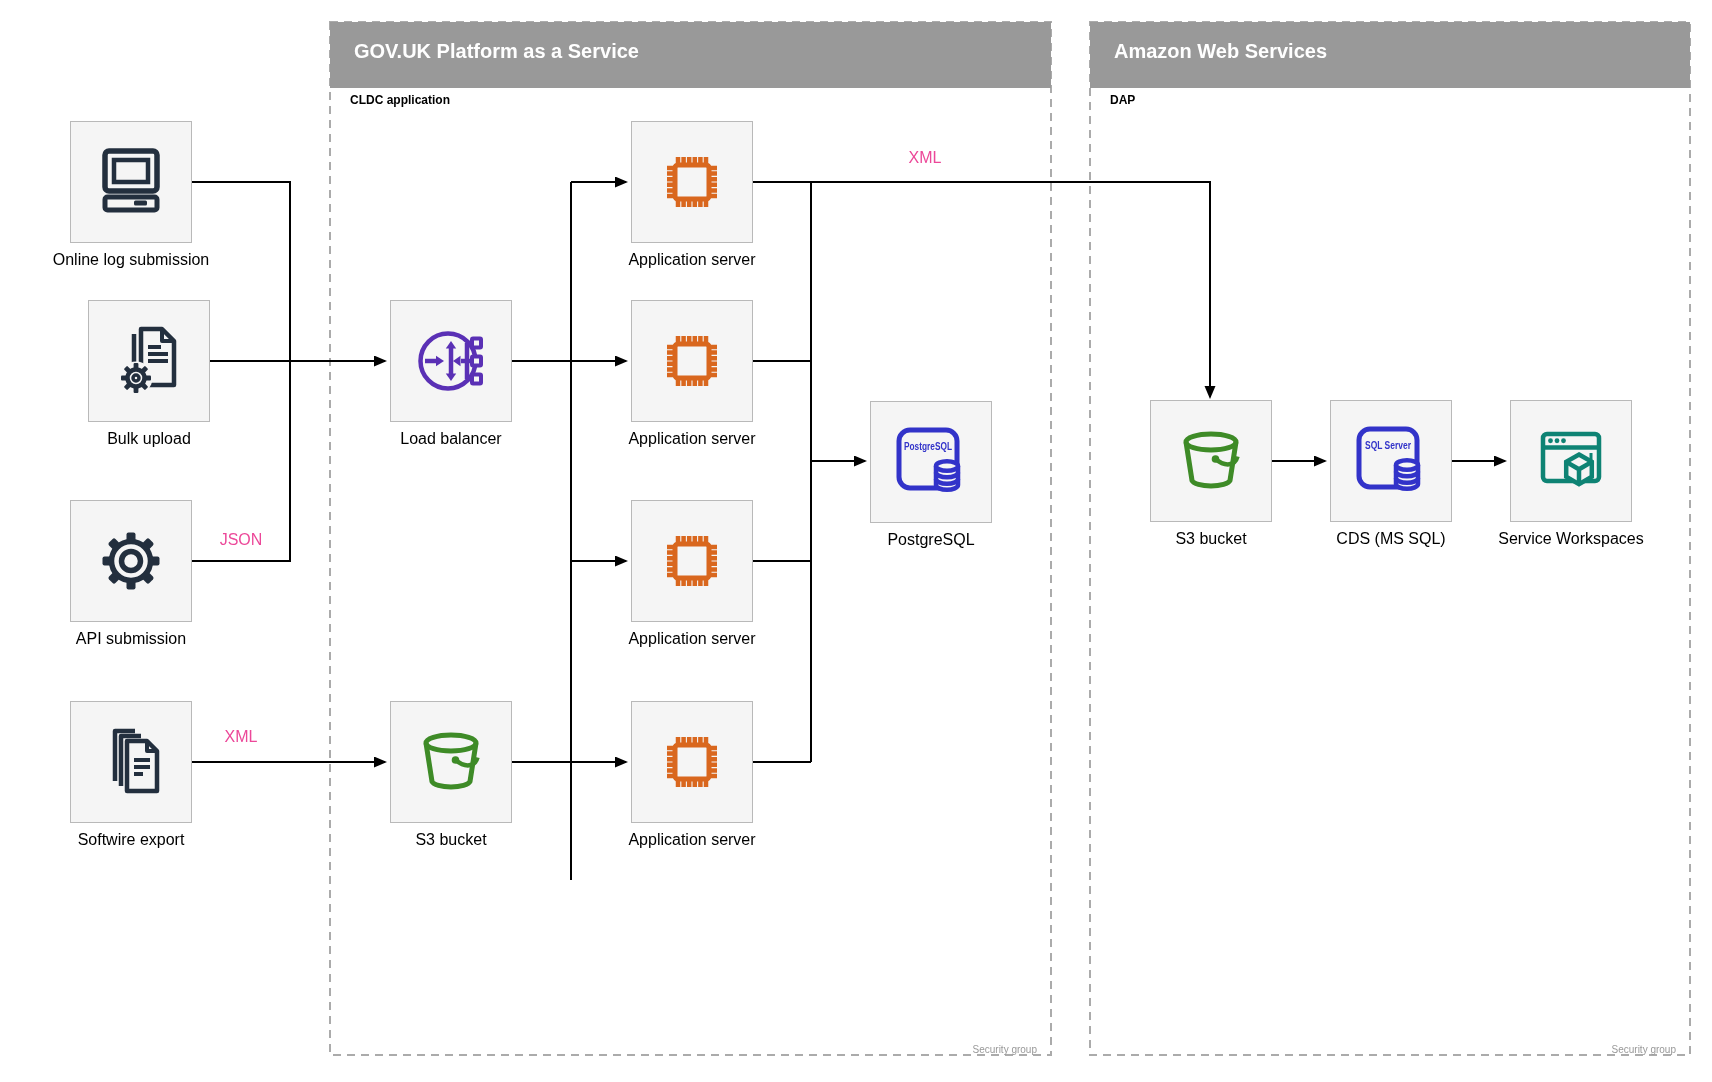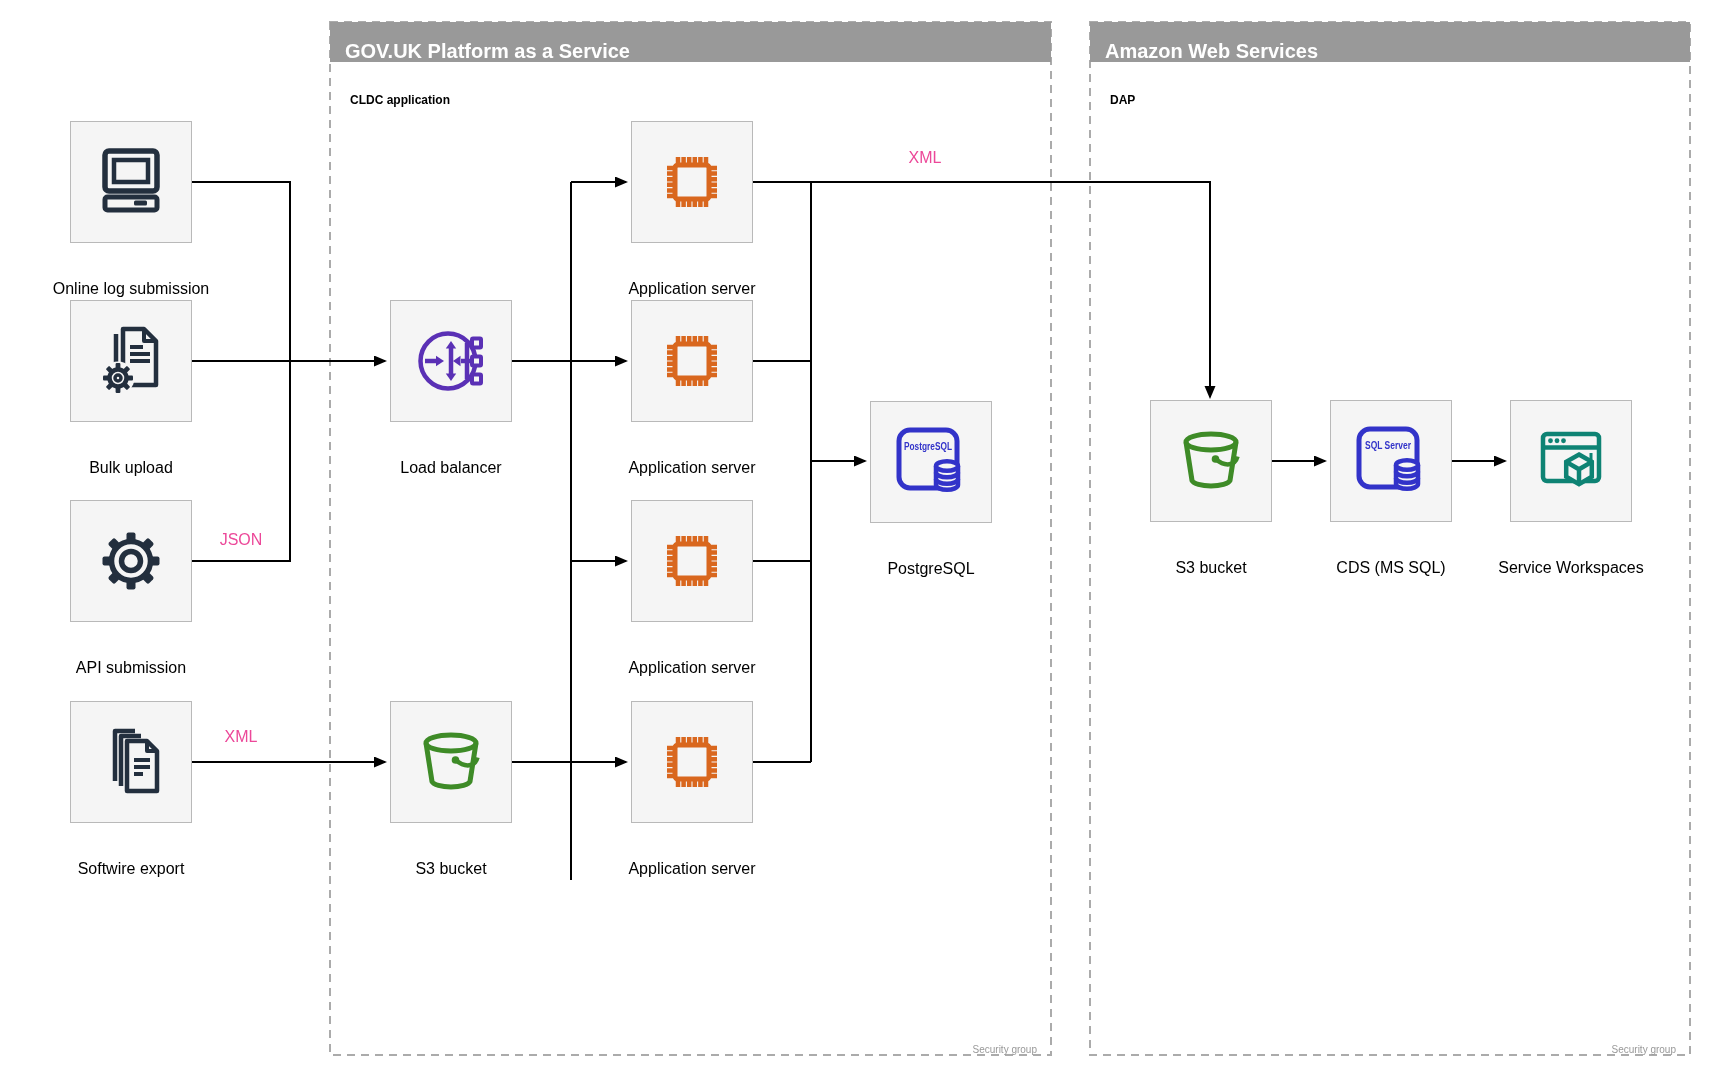--- a/index.html
+++ b/index.html
@@ -1,30 +1,30 @@
 <!DOCTYPE html>
 <html style="--container-bar: #999999; --node-fill: #F5F5F5; --node-border: #B9B9B9; --icon-navy: #232F3E; --icon-orange: #D9671E; --icon-purple: #5A30B5; --icon-green: #3E8B27; --icon-blue: #3233C9; --icon-lightblue: #1E87E5; --icon-teal: #0E8374; --edge: #000000; --footer-text: #999999;"><head>
 <meta charset="utf-8">
 <style>
   html,body{margin:0;padding:0;background:#fff;}
   body{width:1712px;height:1082px;font-family:"Liberation Sans",sans-serif;position:relative;overflow:hidden;}
   #canvas{position:absolute;inset:0;width:1712px;height:1082px;}
   svg.edges{position:absolute;left:0;top:0;z-index:1;}
   .container{position:absolute;z-index:2;}
-  .bar{position:absolute;top:0;left:0;right:0;height:40px;background:var(--container-bar,#999);
-       color:#fff;font-weight:bold;font-size:20px;line-height:58px;padding-left:15px;box-sizing:border-box;
+  .bar{position:absolute;top:0;left:0;right:0;height:66px;background:var(--container-bar,#999);
+       color:#fff;font-weight:bold;font-size:20px;line-height:58px;padding-left:24px;box-sizing:border-box;
        white-space:nowrap;}
   .subtitle{position:absolute;left:20px;top:71px;font-weight:bold;font-size:12px;color:#000;white-space:nowrap;}
   .footer{position:absolute;right:14px;bottom:0;font-size:10px;color:var(--footer-text,#999);white-space:nowrap;}
   .node{position:absolute;width:122px;z-index:3;}
   .box{width:122px;height:122px;background:var(--node-fill,#f5f5f5);border:1.5px solid var(--node-border,#b9b9b9);
        box-sizing:border-box;display:flex;align-items:center;justify-content:center;}
   .ic{width:80px;height:80px;display:block;}
   .lbl{position:absolute;top:130px;left:50%;transform:translateX(-50%);width:240px;text-align:center;
-       font-size:16px;color:#000;white-space:nowrap;margin-top:29px;}
+       font-size:16px;color:#000;white-space:nowrap;}
   .edge-label{position:absolute;width:90px;text-align:center;font-size:16px;color:#ec4899;z-index:4;white-space:nowrap;}
   .navy{color:var(--icon-navy,#232F3E);}
   .orange{color:var(--icon-orange,#D9671E);}
   .purple{color:var(--icon-purple,#5A30B5);}
   .green{color:var(--icon-green,#3E8B27);}
   .blue{color:var(--icon-blue,#3233C9);}
   .lightblue{color:var(--icon-lightblue,#1E87E5);}
   .teal{color:var(--icon-teal,#0E8374);}
   .edgeline{stroke:var(--edge,#000);stroke-width:2;fill:none;}
   .dashedbox{stroke:#ABABAB;stroke-width:2;stroke-dasharray:8 6;fill:none;}
@@ -84,21 +84,21 @@
           <rect x="14" y="9" width="52" height="40" rx="4" stroke-width="5.5"></rect>
           <rect x="23" y="18" width="34" height="22" stroke-width="4.5"></rect>
           <rect x="14" y="55" width="52" height="13" rx="2.5" stroke-width="5"></rect>
           <rect x="43" y="58.5" width="13" height="5" rx="1.5" fill="currentColor" stroke="none"></rect>
         </g>
       </svg>
     </div>
     <div class="lbl">Online log submission</div>
   </div>
 
-  <div class="node" style="left:70px;top:300px">
+  <div class="node" style="left:88px;top:300px">
     <div class="box">
       <svg class="ic navy" viewBox="0 0 80 80">
         <g fill="none" stroke="currentColor" stroke-width="4.5" stroke-linejoin="round">
           <path d="M25,13 V57"></path>
           <path d="M32,8 H53 L65,20 V64 H32 Z"></path>
           <path d="M53,8 V20 H65" stroke-width="4"></path>
           <path d="M39,26 H52 M39,33 H59 M39,40 H59" stroke-width="4"></path>
         </g>
         <circle cx="27" cy="57" r="16.5" fill="var(--node-fill,#F5F5F5)" stroke="none"></circle>
         <g fill="currentColor" stroke="none">

